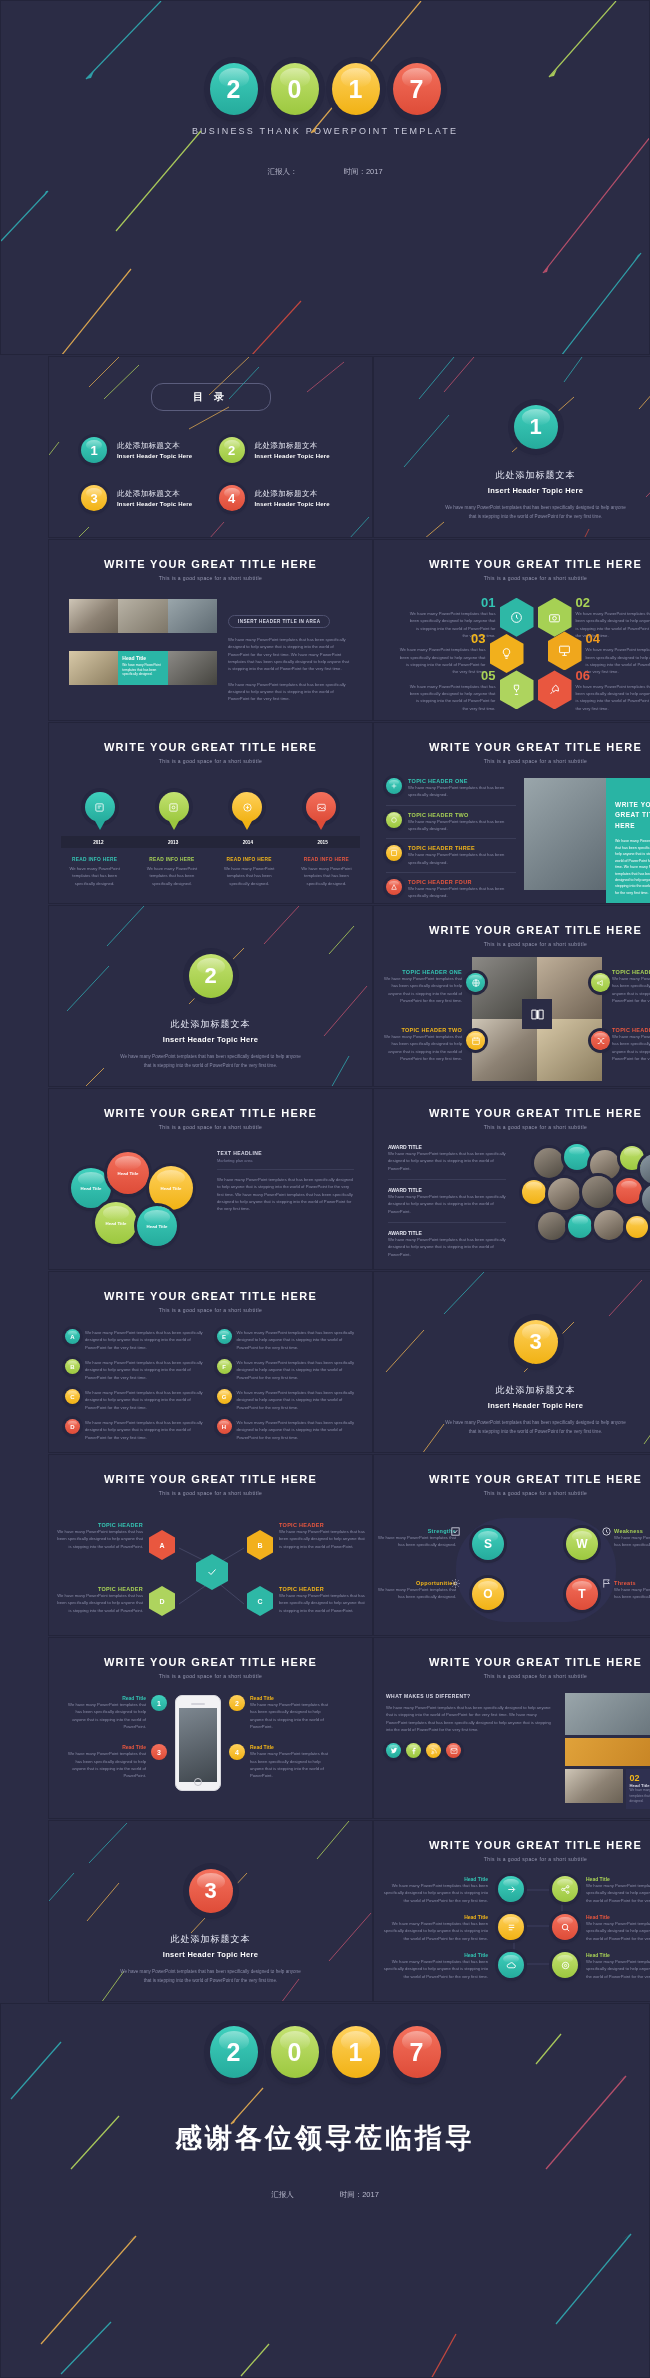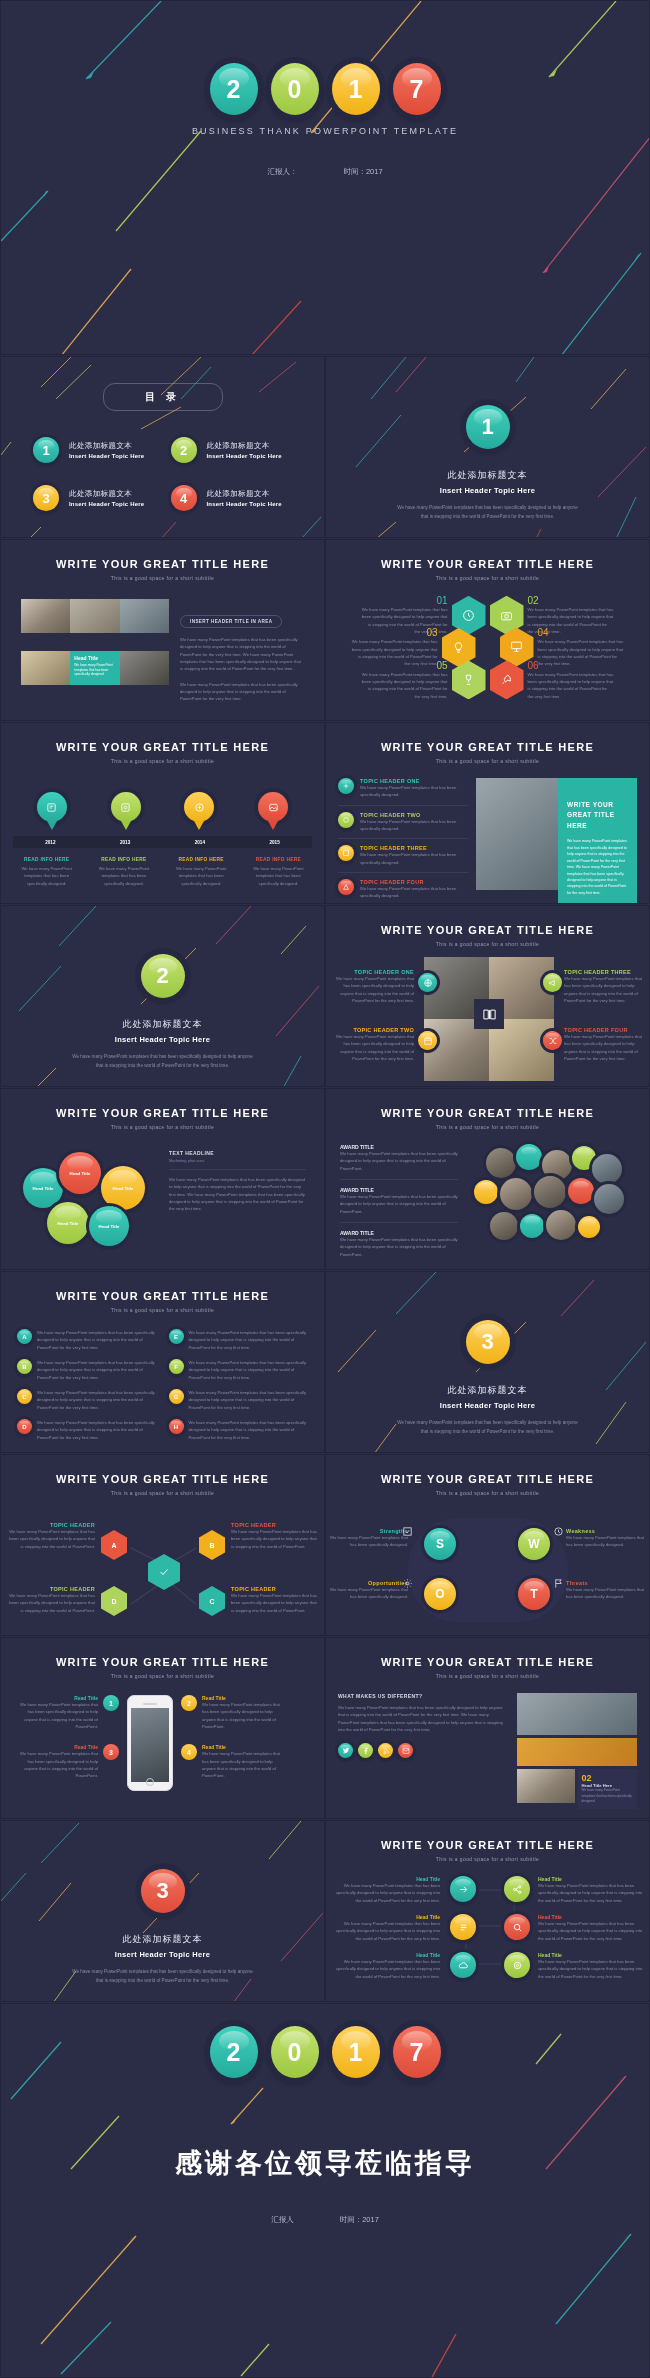--- a/index.html
+++ b/index.html
@@ -13,21 +13,21 @@
   .deck { width:650px; height:2378px; position:relative; }
 
   
   .slide {
     position: absolute;
     background: #2b2c45;
     overflow: hidden;
     border: 1px solid #23243a;
   }
   .w-full { width:650px; left:0; }
-  .w-half { width:325px; }
+  .w-half { width:325px;margin-left:48px; }
   .col-l { left:0; }
   .col-r { left:325px; }
 
   
   .cover-balls { display:flex; justify-content:center; gap:13px; }
   .ball {
     width:48px; height:52px; border-radius:50%;
     display:flex; align-items:center; justify-content:center;
     color:#fff; font-weight:bold; font-size:25px;
     box-shadow: 0 0 0 6px #262740, 0 4px 6px rgba(0,0,0,.4);
@@ -143,21 +143,21 @@
   
   .hex {
     width:34px; height:39px; position:relative;
     clip-path: polygon(50% 0%, 100% 25%, 100% 75%, 50% 100%, 0% 75%, 0% 25%);
     display:flex; align-items:center; justify-content:center;
     color:#fff;
   }
   .hx-teal{background:#2eb8a6}.hx-green{background:#a6d154}
   .hx-yellow{background:#f2b01c}.hx-orange{background:#f0a71c}
   .hx-lgreen{background:#aed45e}.hx-red{background:#e9573f}
-  .hexnum { font-size:10px; font-weight:normal; }
+  .hexnum { font-size:13px; font-weight:bold; }
   .n-teal{color:#33c4b3}.n-green{color:#a9d356}.n-yellow{color:#f3b619}
   .n-red{color:#e9573f}.n-orange{color:#ef9a1e}
 
   
   .tl-pin {
     width:30px; height:30px; border-radius:50%;
     display:flex; align-items:center; justify-content:center;
     box-shadow:0 0 0 4px #262740; position:relative; color:#fff; font-size:10px;
   }
   .tl-pin::after{
@@ -1147,20 +1147,20 @@
       </g>
     </svg>
 
     <div class="cover-balls" style="margin-top:22px;position:relative;z-index:2">
       <div class="ball b-teal">2</div>
       <div class="ball b-green">0</div>
       <div class="ball b-yellow">1</div>
       <div class="ball b-red">7</div>
     </div>
 
-    <div class="cover-title" style="margin-top:67px">感谢各位领导莅临指导</div>
+    <div class="cover-title" style="margin-top:42px">感谢各位领导莅临指导</div>
     <div class="cover-meta" style="margin-top:34px">
       <span>汇报人</span>
       <span>时间：2017</span>
     </div>
   </div>
 
 </div>
 
 </body></html>

